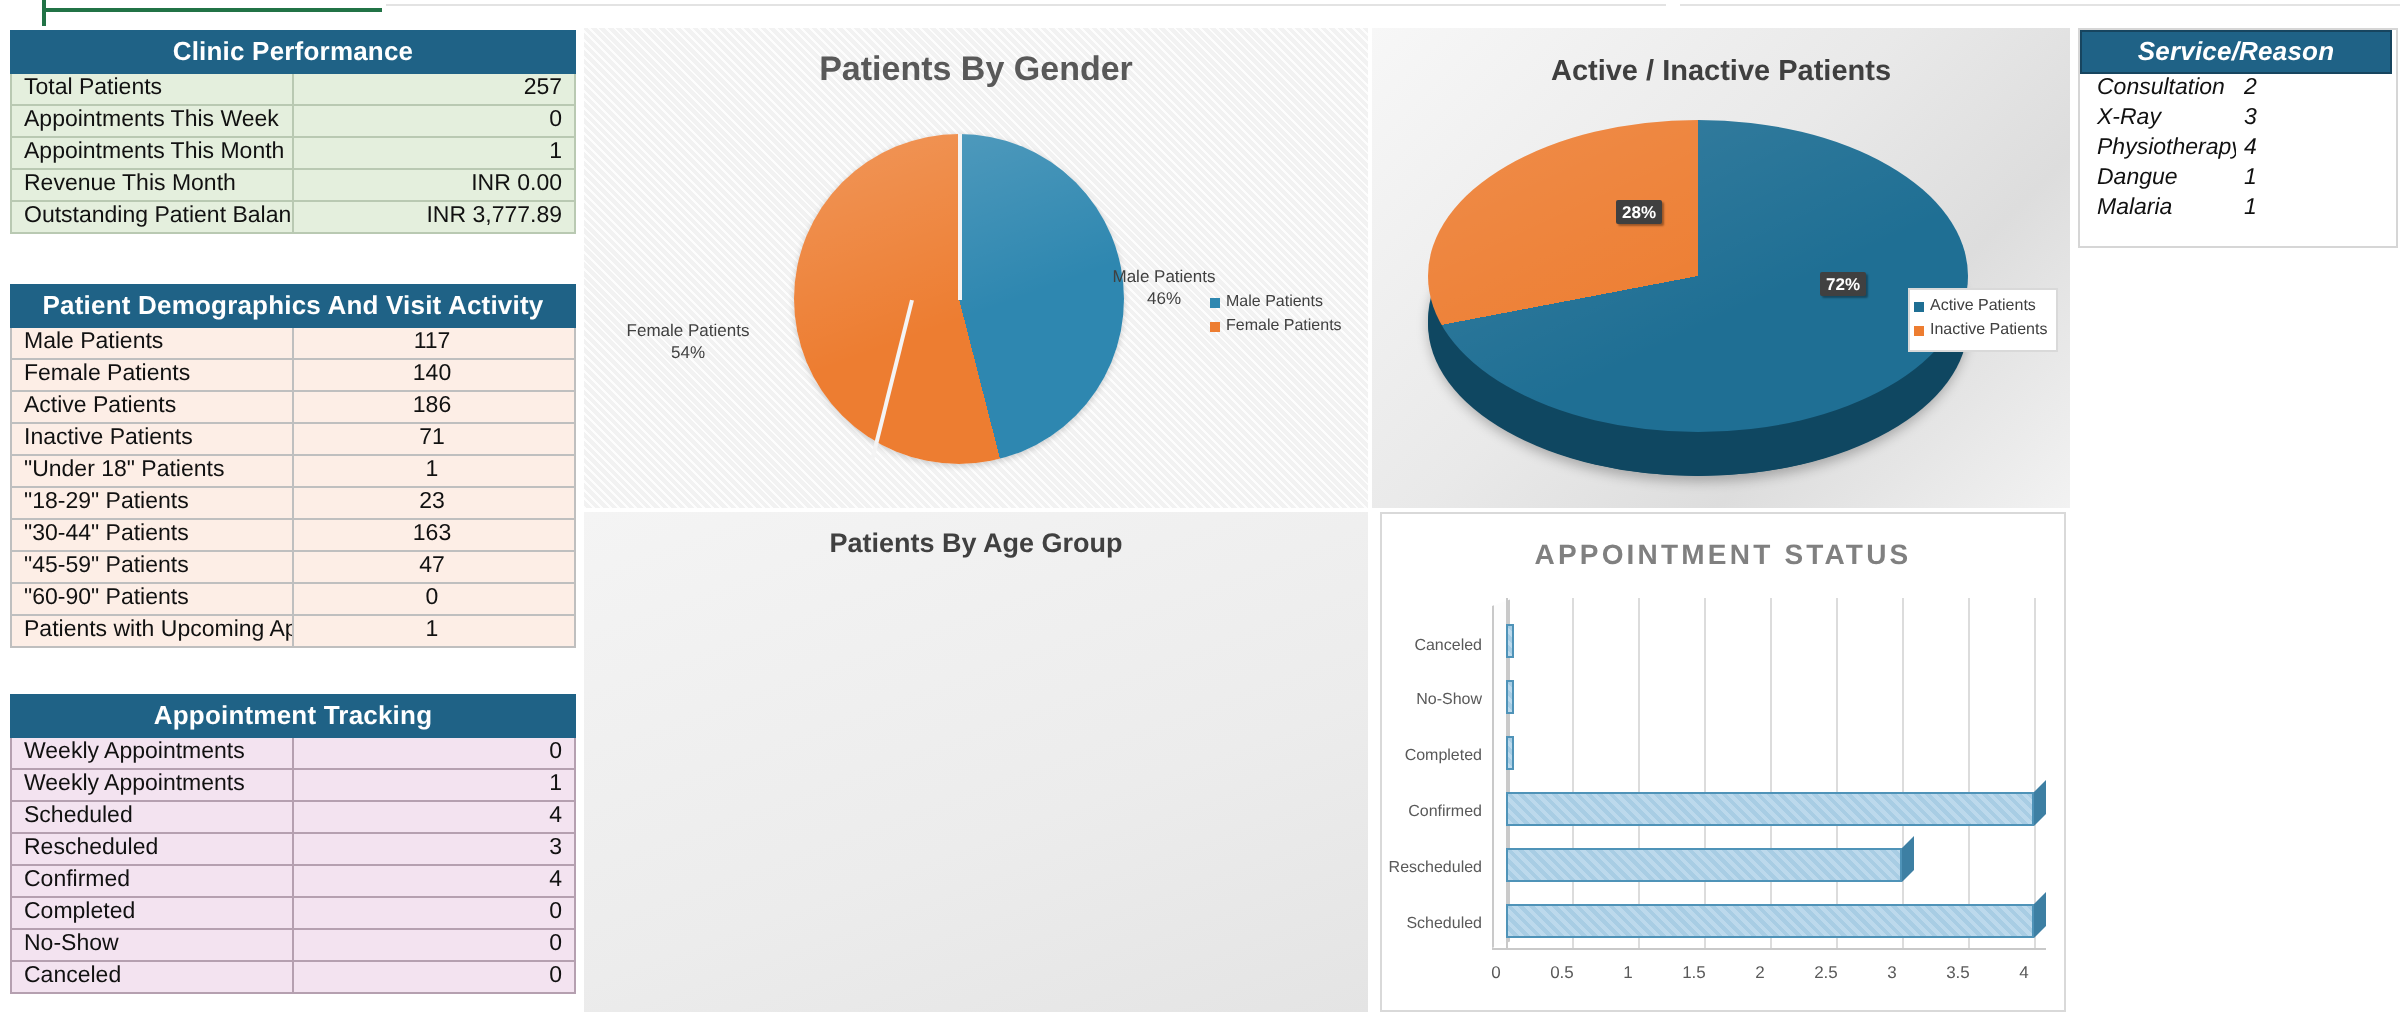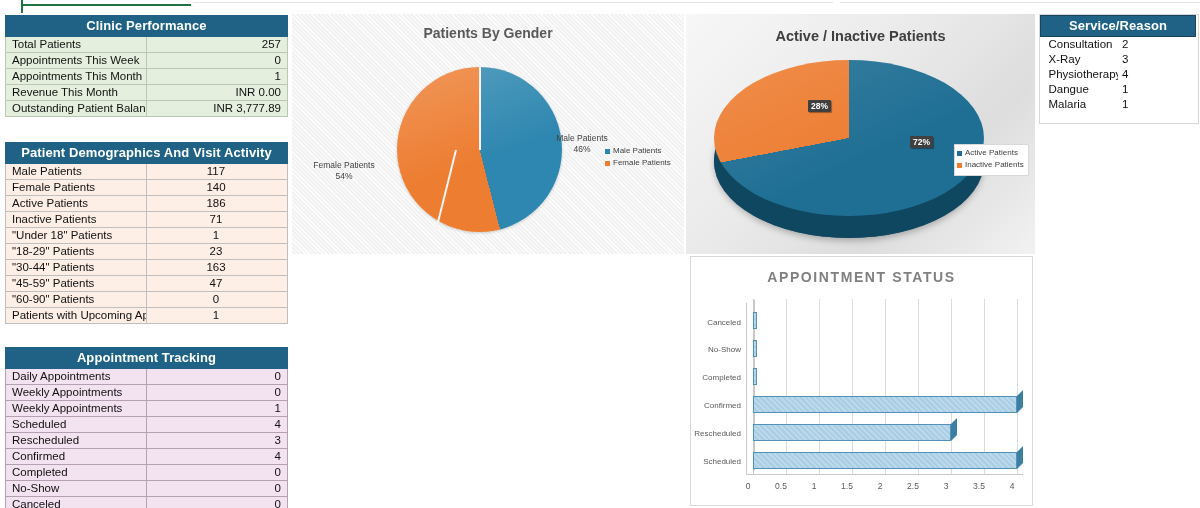--- a/index.html
+++ b/index.html
@@ -178,24 +178,20 @@
     </tr>
   </tbody>
     </table>
 
   <table class="tbl" id="appointment-tracking-table" style="left:5px;top:347px;width:283px;">
     <tbody>
         <tr class="hdr">
       <td colspan="2">Appointment Tracking</td>
     </tr>
     <tr>
-      <td class="lbl" style="width:195px">Daily Appointments</td>
-      <td class="val">0</td>
-    </tr>
-    <tr>
       <td class="lbl">Weekly Appointments</td>
       <td class="val">0</td>
     </tr>
     <tr>
       <td class="lbl">Weekly Appointments</td>
       <td class="val">1</td>
     </tr>
     <tr>
       <td class="lbl">Scheduled</td>
       <td class="val">4</td>
@@ -217,21 +213,21 @@
       <td class="val">0</td>
     </tr>
     <tr>
       <td class="lbl">Canceled</td>
       <td class="val">0</td>
     </tr>
   </tbody>
     </table>
 
   <div id="service-reason-panel">
-    <table class="tbl" id="service-reason-table" style="left:0;top:0;width:156px;">
+    <table class="tbl" id="service-reason-table" style="left:0;top:0;width:156px;font-style:italic;">
       <tbody>
           <tr class="hdr">
         <td colspan="2">Service/Reason</td>
       </tr>
       <tr>
         <td class="lbl" style="width:100px">Consultation</td>
         <td class="val">2</td>
       </tr>
       <tr>
         <td class="lbl">X-Ray</td>
@@ -247,21 +243,21 @@
       </tr>
       <tr>
         <td class="lbl">Malaria</td>
         <td class="val">1</td>
       </tr>
     </tbody>
       </table>
   </div>
 
   <div class="panel hatch" style="left:292px;top:14px;width:392px;height:240px;">
-    <div class="chart-title" style="font-size:14px;margin-top:11px;">Patients By Gender</div>
+    <div class="chart-title" style="font-size:17px;margin-top:11px;">Patients By Gender</div>
 
     <div class="pie" style="left:105px;top:53px;width:165px;height:165px;
            background:
              conic-gradient(from 0deg,
                #2e87b0 0deg 165.6deg,
                #ed7d31 165.6deg 360deg);
            box-shadow:0 1px 3px rgba(0,0,0,.18);"></div>
 
     <div class="pie" style="left:105px;top:53px;width:165px;height:165px;
            background:linear-gradient(160deg, rgba(255,255,255,.20), rgba(255,255,255,0) 55%);
@@ -317,20 +313,50 @@
         <span class="sw" style="background:#1f6f94;"></span>
         <span>Active Patients</span>
       </div>
       <div class="li">
         <span class="sw" style="background:#ed7d31;"></span>
         <span>Inactive Patients</span>
       </div>
     </div>
   </div>
 
+  <div class="panel" style="left:292px;top:256px;width:392px;height:250px;
+              background:linear-gradient(160deg,#f4f4f4,#ececec 60%,#e4e4e4);">
+    <div class="chart-title" style="font-size:13.5px;margin-top:8px;color:#404040;">Patients By Age Group</div>
+
+    <div>
+      
+      
+      
+      
+      
+      
+      
+      
+      
+      
+    </div>
+
+    <div>
+      
+      
+      
+      
+      
+      
+      
+      
+      
+    </div>
+
+  </div>
 
   <div class="panel panel-border" style="left:690px;top:256px;width:341px;height:248px;background:#ffffff;">
     <div class="chart-title" style="font-size:14px;margin-top:12px;letter-spacing:1.6px;color:#808080;">APPOINTMENT STATUS</div>
 
     <div style="position:absolute;left:55px;top:42px;width:270px;height:175px;"></div>
 
     <div style="position:absolute;left:55px;top:46px;width:7px;height:171px;
                 background:#fdfdfd;border-left:1px solid #c9c9c9;border-right:1px solid #c9c9c9;
                 transform:skewY(-20deg);transform-origin:top left;"></div>
 

